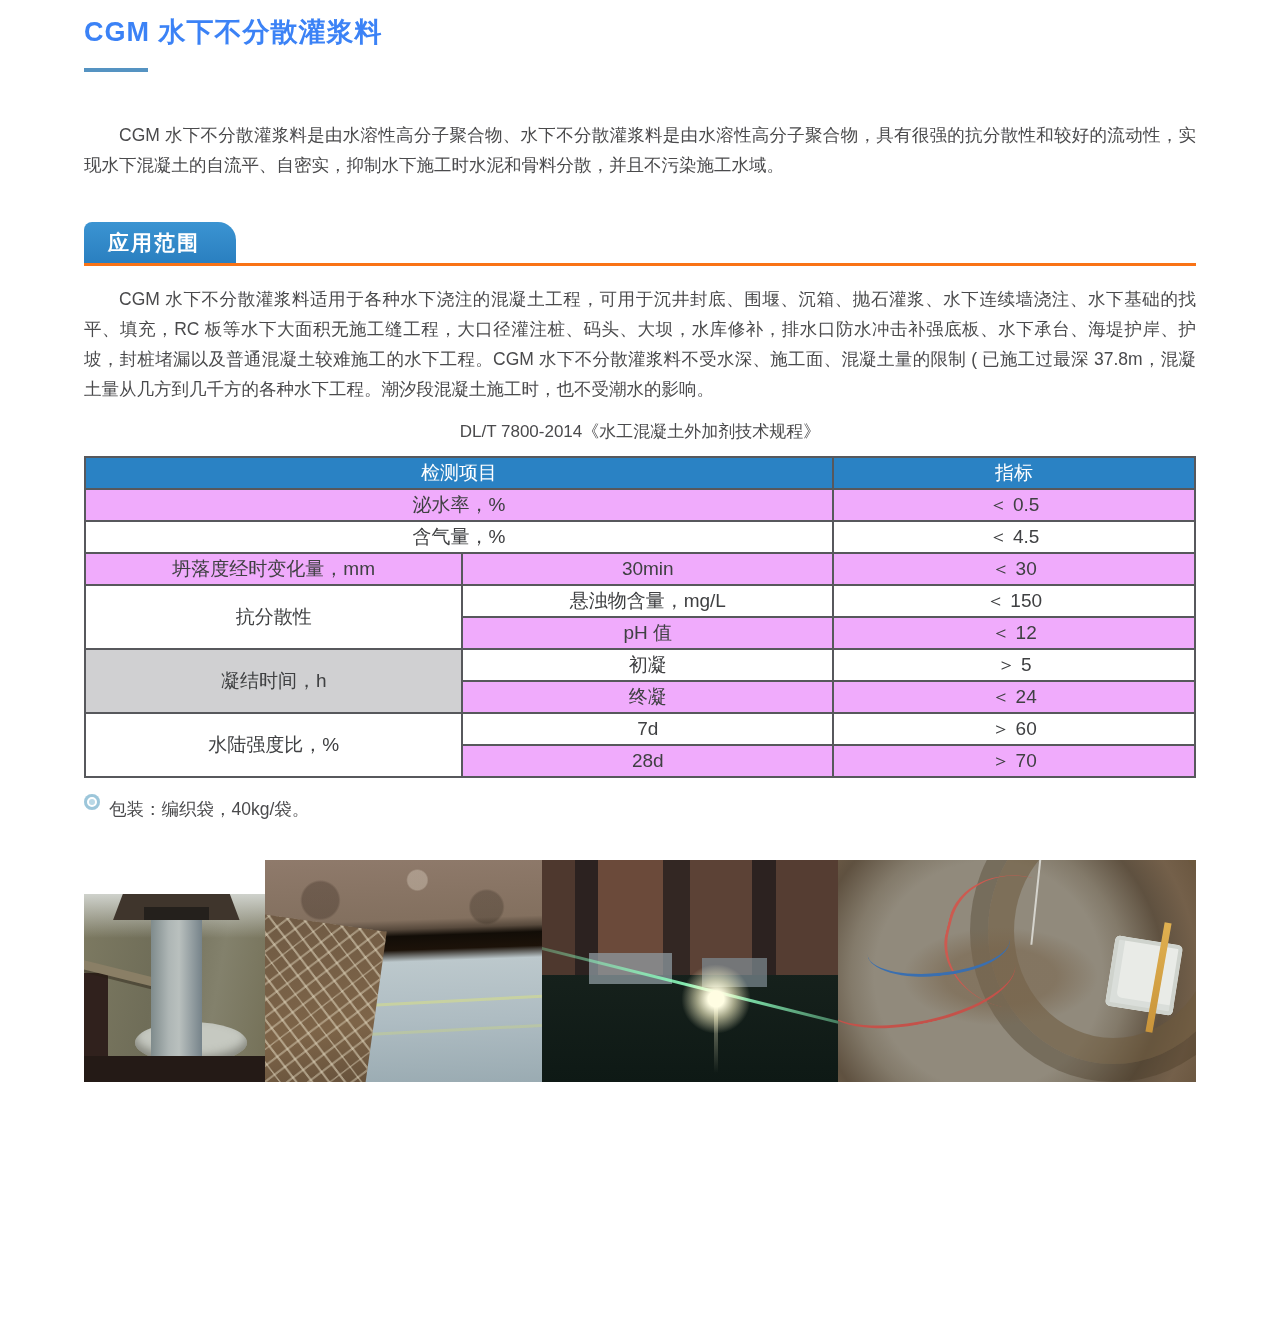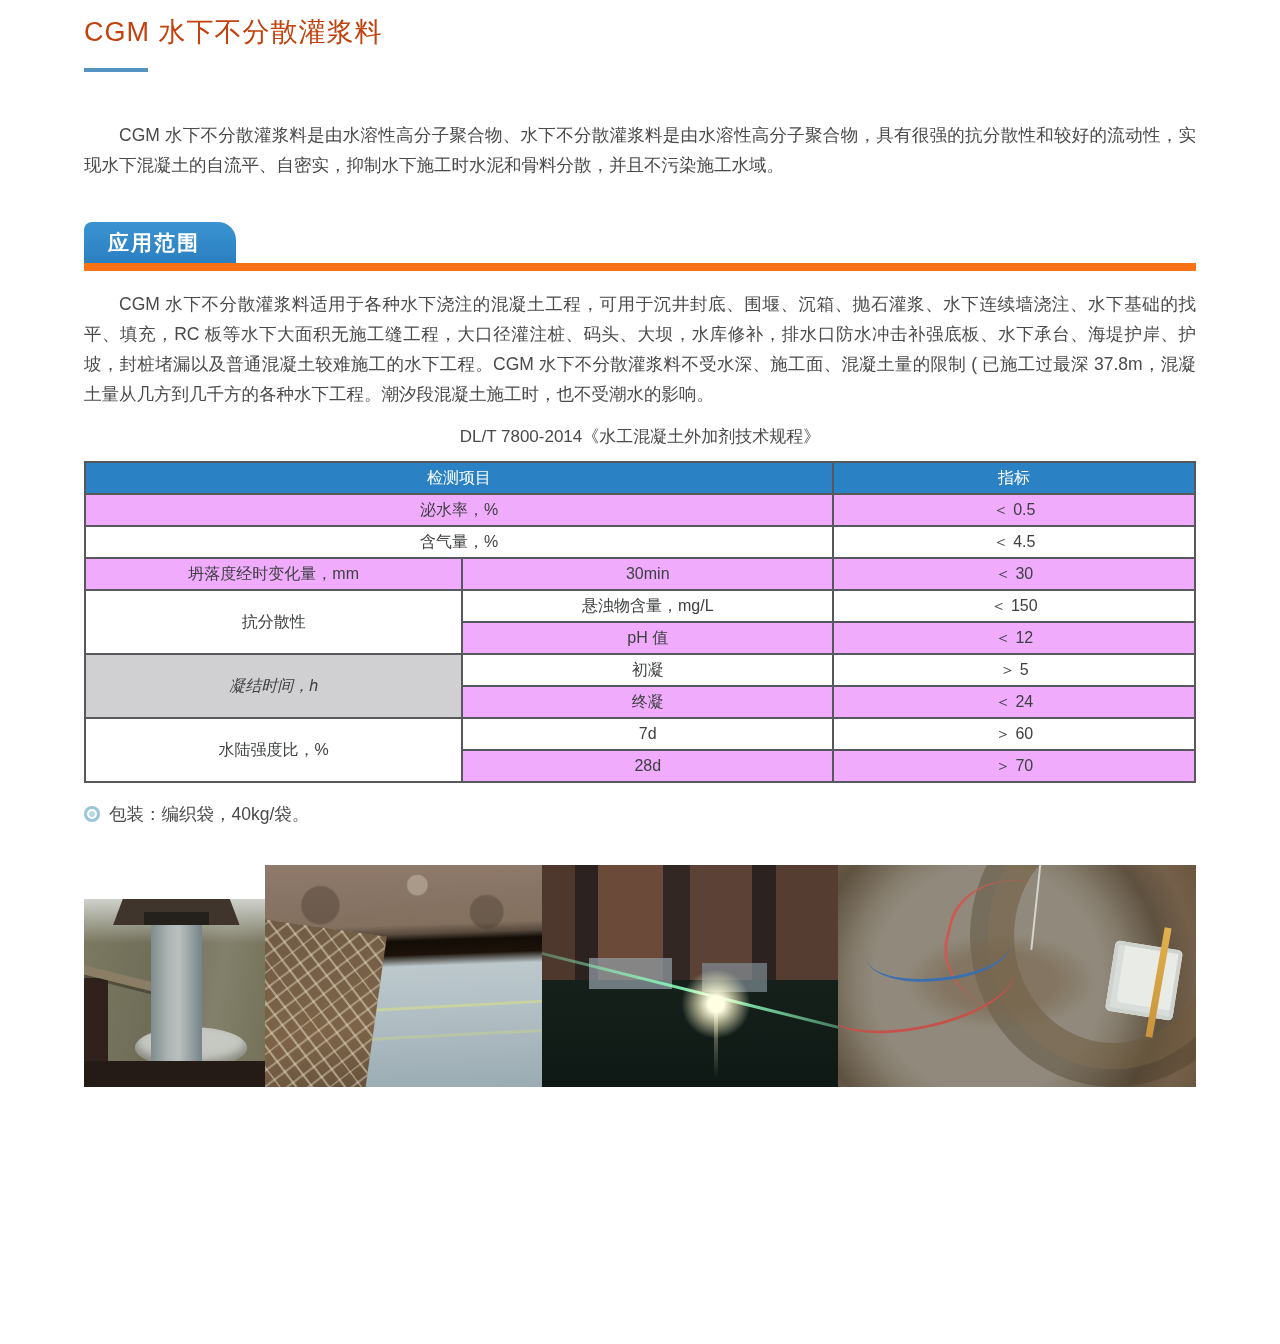--- a/index.html
+++ b/index.html
@@ -5,60 +5,60 @@
   * { margin:0; padding:0; box-sizing:border-box; }
   html,body { background:#ffffff; }
   body {
     width:1280px; height:1344px; overflow:hidden;
     font-family:"Liberation Sans","DejaVu Sans",sans-serif;
     color:#48484a;
   }
   .content { width:1112px; margin:0 84px; }
 
   
-  .page-title { padding-top:14px; font-size:27px; font-weight:normal; color:#c2410c; letter-spacing:1px; }
+  .page-title { padding-top:14px; font-size:27px; font-weight:bold; color:#3b82f6; letter-spacing:1px; }
   .title-rule { width:64px; height:4px; background:#5593c2; margin-top:18px; }
 
   
   .para { font-size:17.5px; line-height:30px; color:#4a4a4c; text-align:justify; text-indent:2em; }
   .intro { margin-top:48px; }
   .app-body { margin-top:18px; }
 
   
-  .section-head { border-bottom:8px solid #f97316; line-height:0; }
+  .section-head { border-bottom:3px solid #f97316; line-height:0; }
   .sec-app { margin-top:42px; }
   .sec-perf { margin-top:44px; }
   .sec-pack { margin-top:28px; }
   .tab {
     display:inline-block; line-height:normal;
     background:linear-gradient(180deg,#3b94d2,#2a7fc0);
     color:#ffffff; font-size:21px; font-weight:bold; letter-spacing:2px;
     padding:7px 36px 6px 24px;
     border-radius:8px 18px 0 0;
   }
 
   
   .standard { margin-top:16px; text-align:center; font-size:17px; color:#4a4a4c; }
 
   
   table.perf { width:100%; margin-top:13px; border-collapse:collapse; table-layout:fixed; }
   table.perf col.c1 { width:34%; } table.perf col.c2 { width:33.4%; } table.perf col.c3 { width:32.6%; }
   table.perf th, table.perf td {
     border:2px solid #57585c; text-align:center; vertical-align:middle;
-    height:32px; font-size:16px; color:#3f4042; padding:0 4px;
+    height:32px; font-size:19px; color:#3f4042; padding:0 4px;
   }
   table.perf th { background:#2a82c4; color:#ffffff; font-weight:normal; }
   tr.gray td { background:#f0abfc; }
   tr.white td { background:#ffffff; }
-  td.cell-gray { background:#d0d0d2 !important;font-style:italic; }
+  td.cell-gray { background:#d0d0d2 !important; }
   td.cell-white { background:#ffffff !important; }
 
   
   .bullets { margin-top:16px; }
-  .bullet { font-size:17.5px; color:#4a4a4c; line-height:30px; margin-bottom:2px; display:flex; align-items:center; }
+  .bullet { font-size:17.5px; color:#4a4a4c; line-height:30px; margin-bottom:2px; display:flex; align-items:flex-start; }
   .ring {
     flex:0 0 auto; width:16px; height:16px; border-radius:50%;
     background:#fff; margin-right:9px;
     box-shadow: inset 0 0 0 3px #9cc6da, inset 0 0 0 5px #ffffff, inset 0 0 0 8px #b9d8e6;
   }
 
   
   .photos { margin-top:36px; height:222px; display:flex; }
   .photo { position:relative; overflow:hidden; height:222px; }
   .ph1 { width:181px; height:188px; margin-top:34px; }

